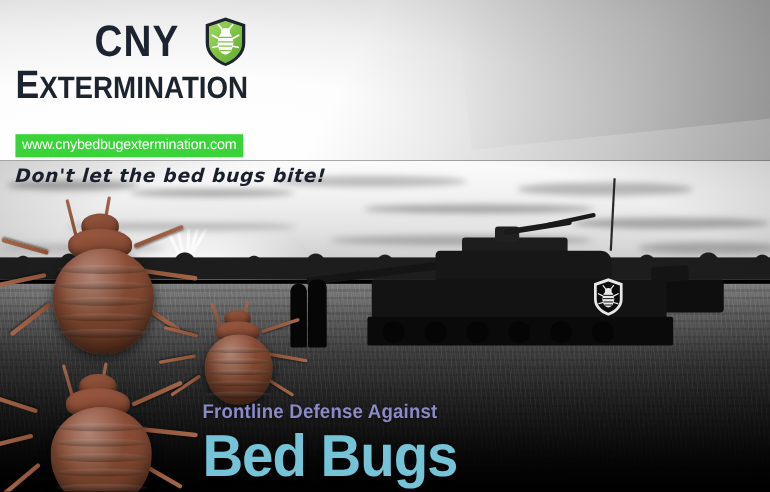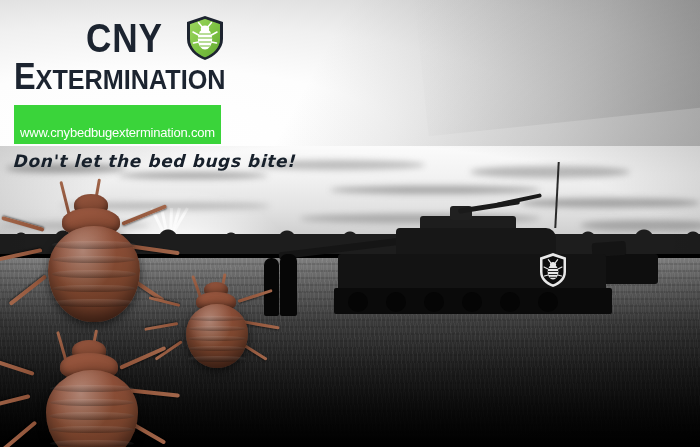--- a/index.html
+++ b/index.html
@@ -43,22 +43,22 @@
     margin-left:14px;display:flex;flex-direction:column;justify-content:center;
     color:#9aa0a6;font-size:16px;font-weight:400;letter-spacing:5px;line-height:20px;
   }
   .logo-row2{
     font-weight:700;color:#1c2430;line-height:34px;margin-top:-4px;
     transform:scaleX(.9);transform-origin:left center;white-space:nowrap;
   }
   .logo-row2 .cap{font-size:36px;}
   .logo-row2 .sm{font-size:28px;}
   .url-bar{
-    margin-top:4px;background:#3ad43a;display:inline-block;
-    padding:18px 6px 3px 6px;
+    margin-top:20px;background:#3ad43a;display:inline-block;
+    padding:0 6px 3px 6px;
     text-align:right;
   }
   .url-bar span{color:#ffffff;font-size:13px;letter-spacing:-.2px;}
   .tagline{
     margin-top:7px;color:#17202b;font-size:17px;
     font-family:"DejaVu Sans",sans-serif;
     font-style:italic;font-weight:600;letter-spacing:.6px;
     transform:skewX(-4deg);transform-origin:left center;
   }
 
@@ -365,14 +365,18 @@
     <div class="pron" style="left:34px;top:11px;width:58px;height:27px;"></div>
     <div class="body" style="left:20px;top:28px;width:92px;height:92px;">
       <div class="seg" style="top:16%;"></div>
       <div class="seg" style="top:31%;"></div>
       <div class="seg" style="top:46%;"></div>
       <div class="seg" style="top:61%;"></div>
       <div class="seg" style="top:76%;"></div>
     </div>
   </div>
 
+  <div class="headline">
+    <div class="kicker">Frontline Defense Against</div>
+    <div class="bigline">Bed Bugs</div>
+  </div>
 
 </div>
 
 </body></html>

